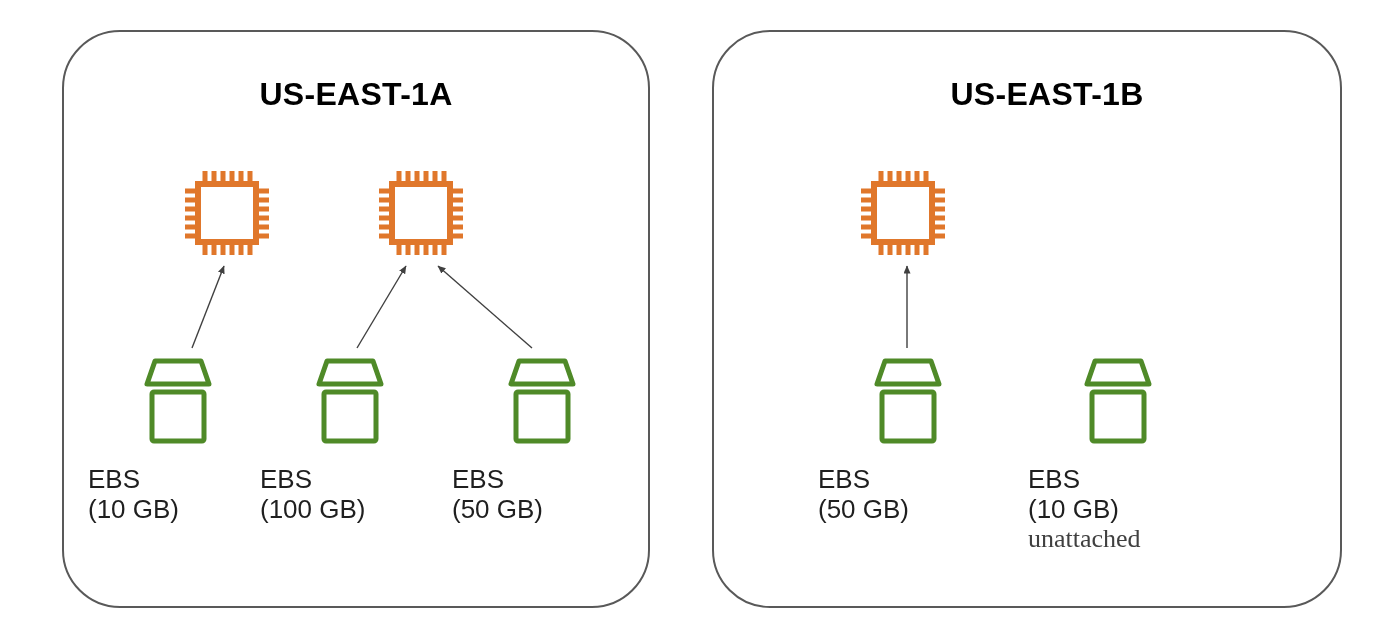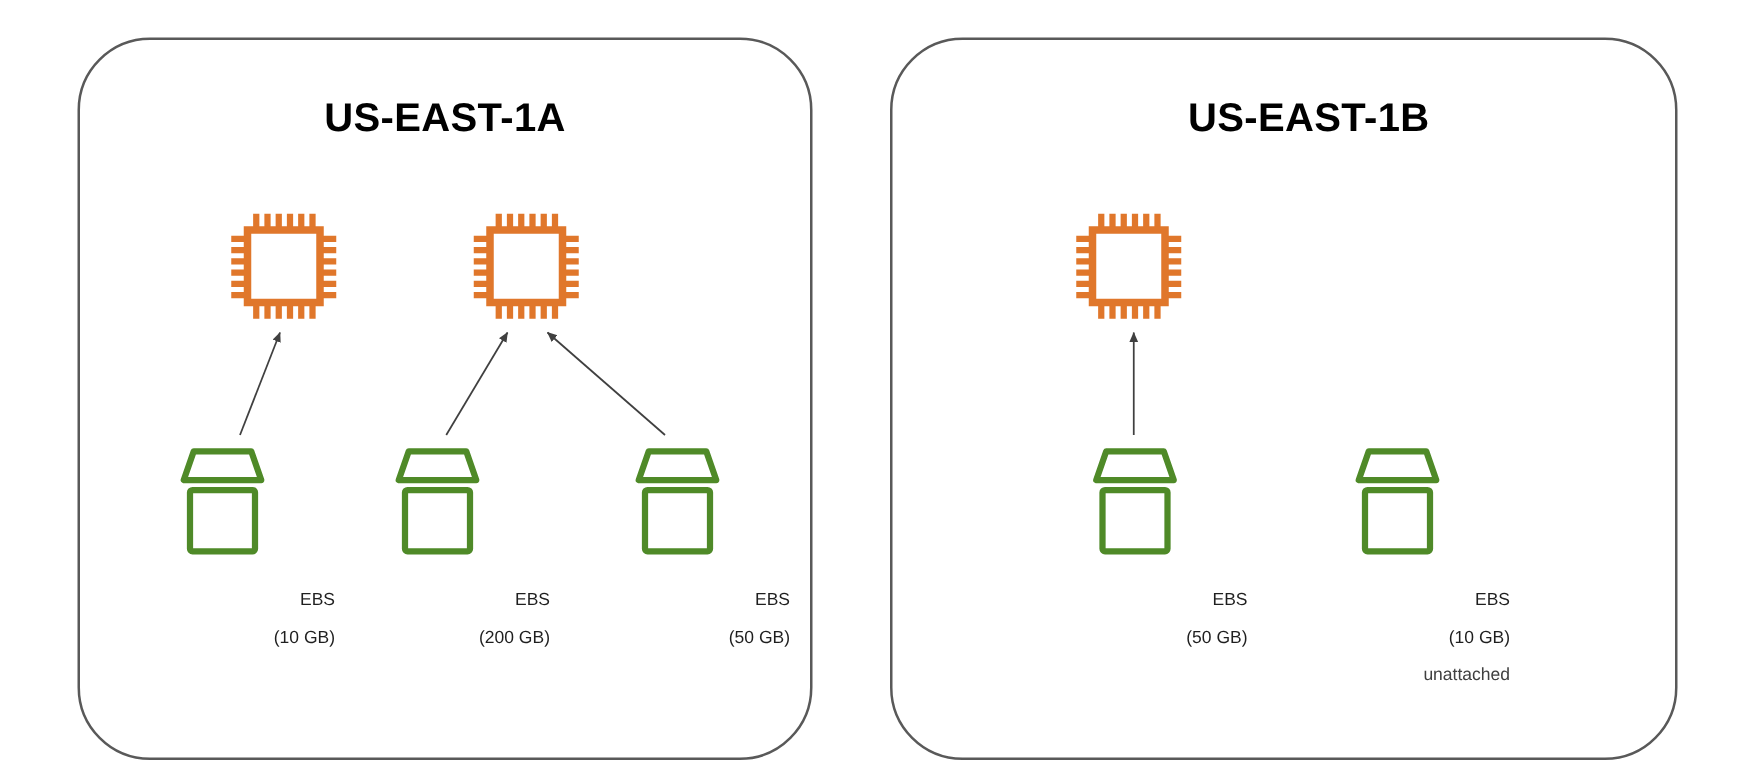--- a/index.html
+++ b/index.html
@@ -26,26 +26,26 @@
     font-weight: 700;
     font-size: 32px;
     padding-top: 44px;
     color: #000000;
     letter-spacing: 0.3px;
   }
   .node { position: absolute; }
   .vol-label {
     position: absolute;
     width: 180px;
-    text-align: right;
-    font-size: 14px;
+    text-align: left;
+    font-size: 26px;
     line-height: 30px;
     color: var(--c-text, #1F1F1F);
   }
-  .lbl-muted { color: var(--c-muted_text, #404040); }
+  .lbl-muted { color: var(--c-muted_text, #404040); font-family: Liberation Serif, serif; }
   svg.arrows {
     position: absolute;
     left: 0; top: 0;
     pointer-events: none;
   }
   .chip-body { fill: #ffffff; stroke: var(--c-instance, #E0772B); stroke-width: 6; }
   .chip-pins { fill: none;    stroke: var(--c-instance, #E0772B); stroke-width: 5; }
   .vol-part  { fill: #ffffff; stroke: var(--c-volume, #4F8A28);  stroke-width: 5; stroke-linejoin: round; }
   .arrow-line { stroke: var(--c-arrow, #404040); stroke-width: 1.4; fill: none; }
   #ah path { fill: var(--c-arrow, #404040); }
@@ -108,21 +108,21 @@
   </div>
 
   <div class="node" style="left:310px; top:350px;">
     <svg width="80" height="96" viewBox="0 0 80 96">
       <polygon class="vol-part" points="9,34 71,34 63,11 17,11"></polygon>
       <rect class="vol-part" x="14" y="42" width="52" height="49" rx="2"></rect>
     </svg>
   </div>
   <div class="vol-label" style="left:260px; top:464px;">
     <div>EBS</div>
-    <div>(200 GB)</div>
+    <div>(100 GB)</div>
   </div>
 
   <div class="node" style="left:502px; top:350px;">
     <svg width="80" height="96" viewBox="0 0 80 96">
       <polygon class="vol-part" points="9,34 71,34 63,11 17,11"></polygon>
       <rect class="vol-part" x="14" y="42" width="52" height="49" rx="2"></rect>
     </svg>
   </div>
   <div class="vol-label" style="left:452px; top:464px;">
     <div>EBS</div>

